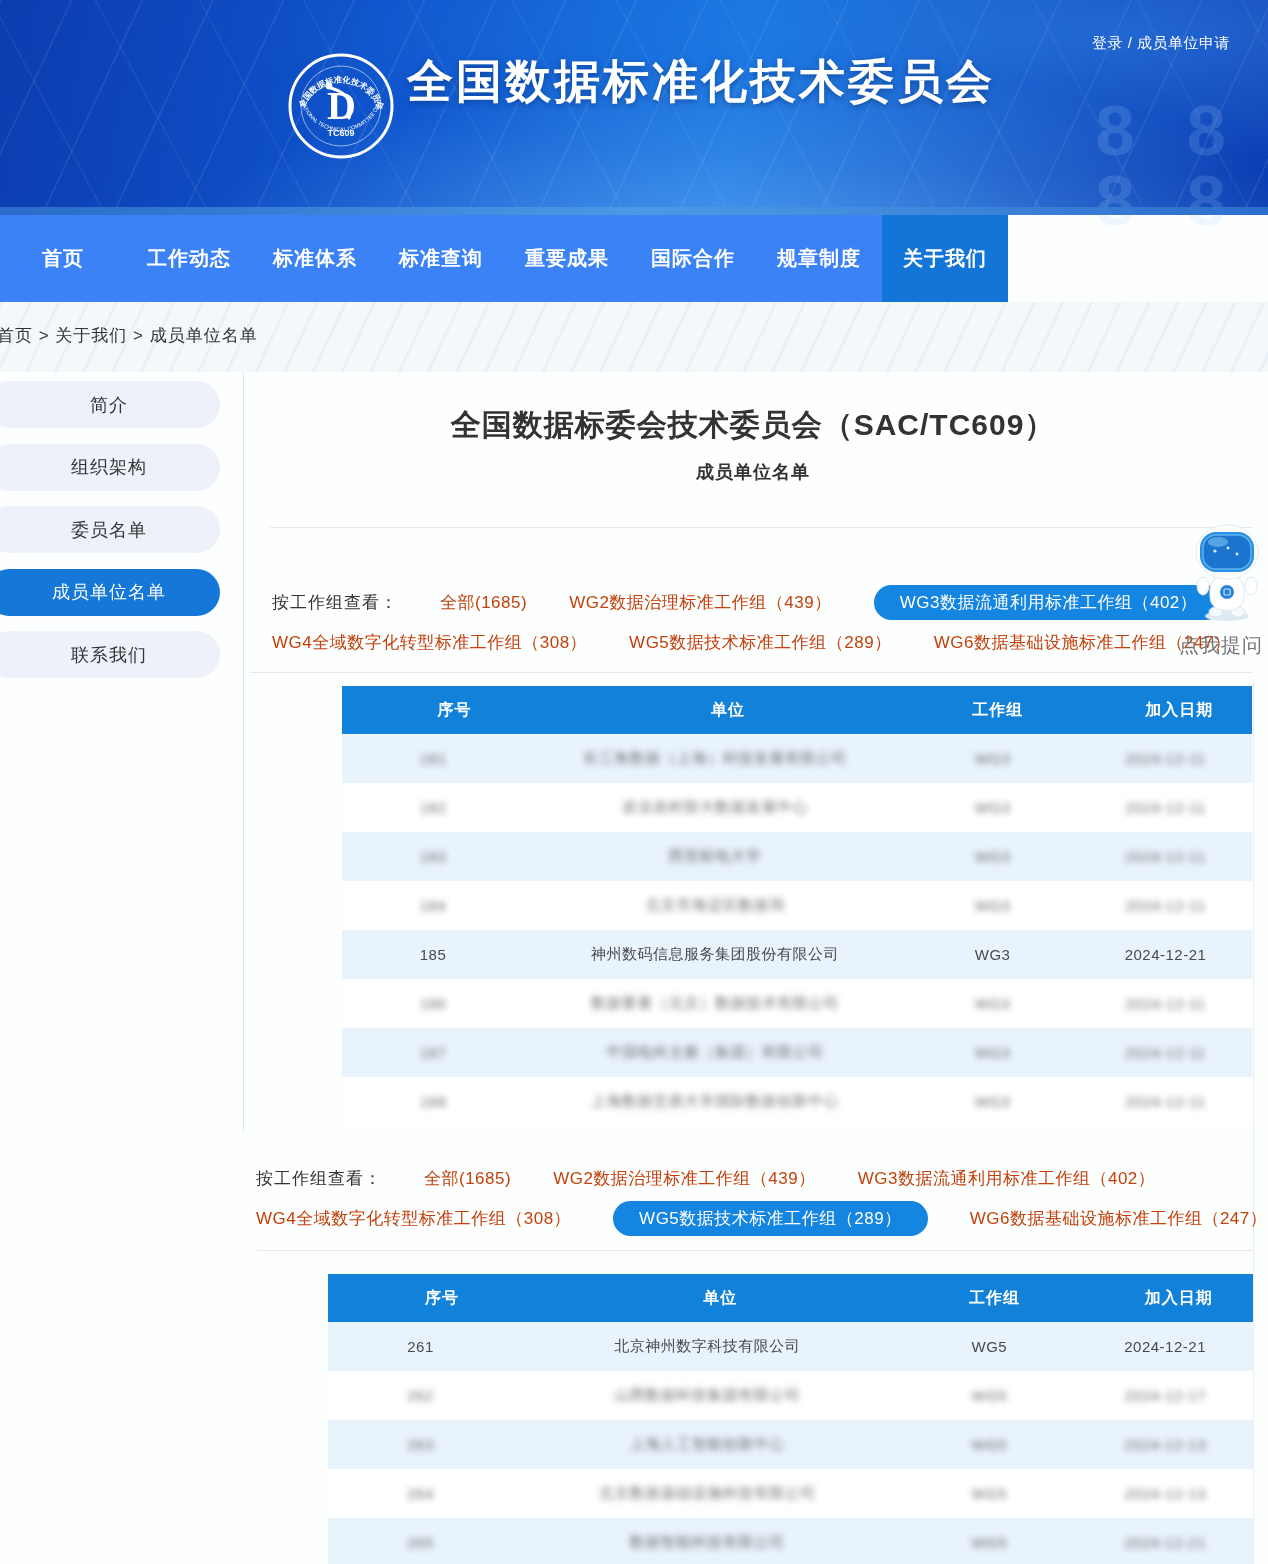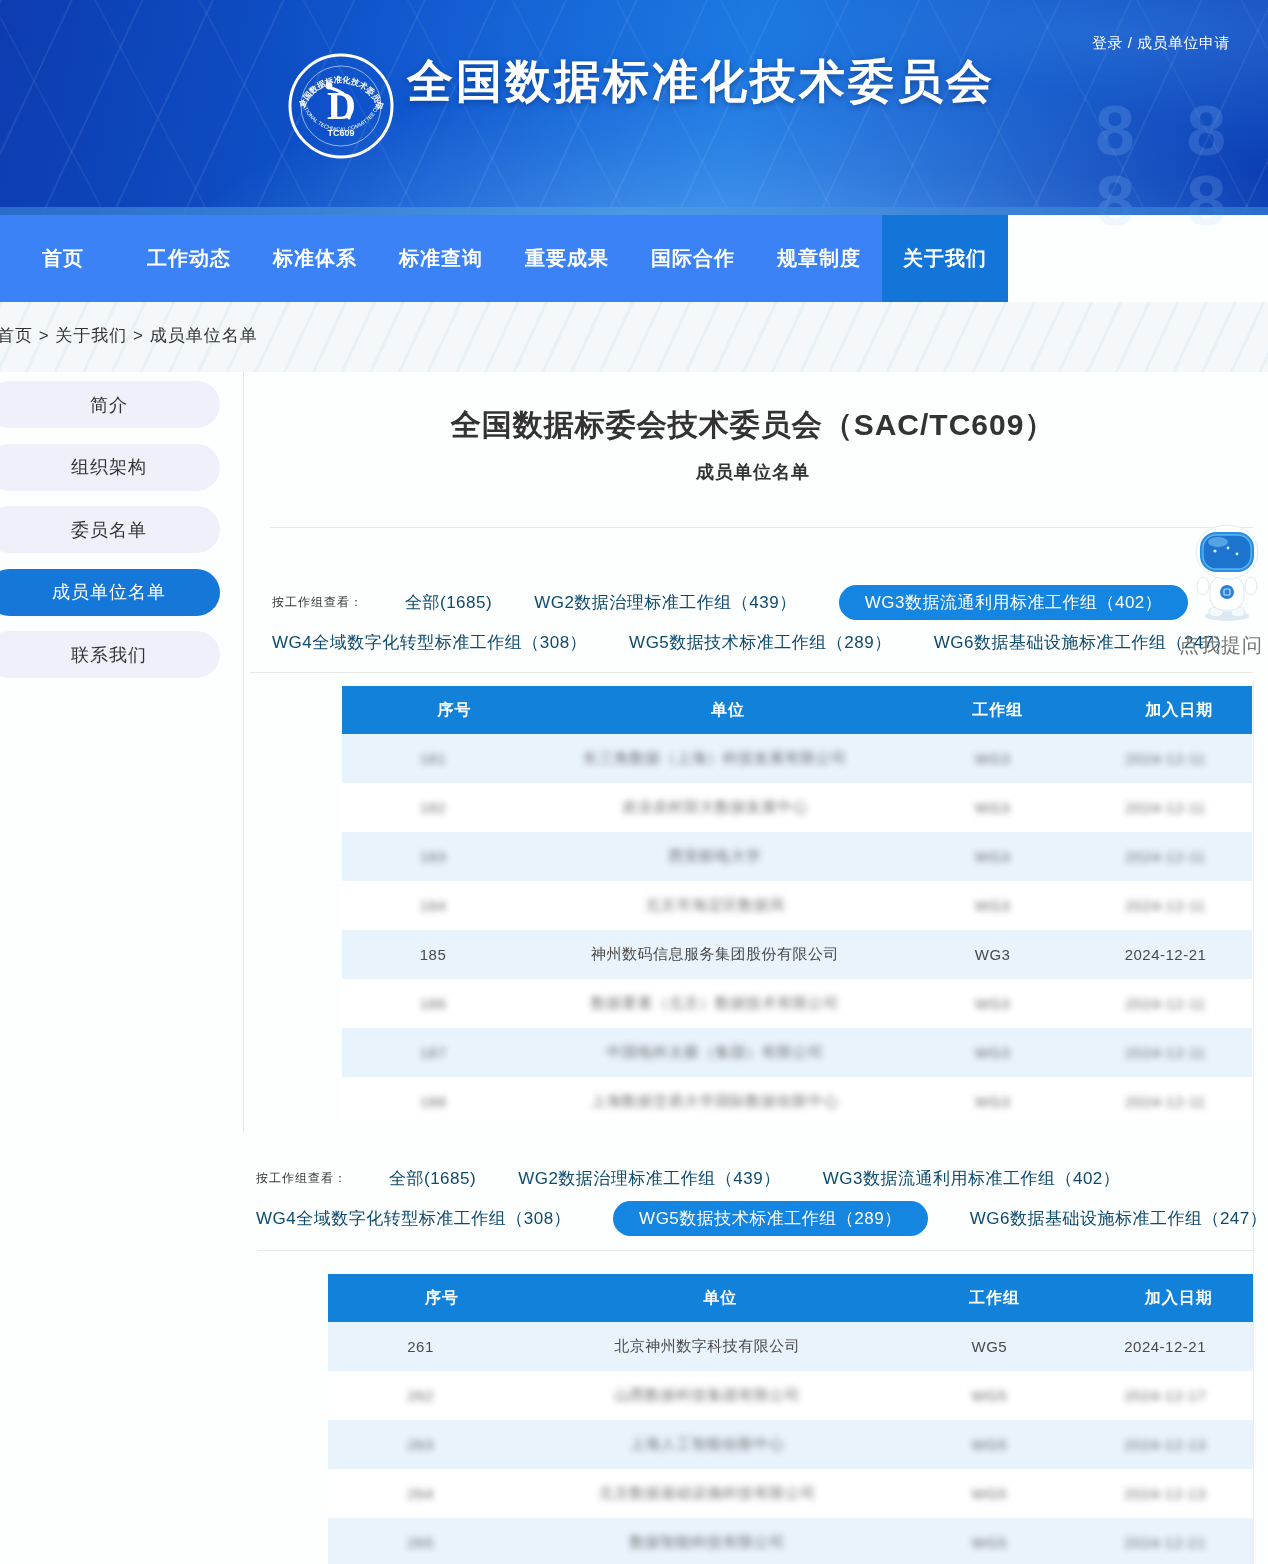--- a/index.html
+++ b/index.html
@@ -56,22 +56,22 @@
   .hr { position:absolute; height:1px; background:#e8e8e8; }
   .hr1 { left:270px; top:527px; width:983px; }
   .hr2 { left:250px; top:672px; width:1003px; }
   .hr3 { left:257px; top:1250px; width:996px; }
 
   
   .filter { position:absolute; }
   .f1 { left:272px; top:584px; }
   .f2 { left:256px; top:1160px; }
   .filter-row { display:flex; align-items:center; gap:42px; height:36px; margin-bottom:4px; }
-  .filter-label { font-size:12px; color:#333; letter-spacing:1px; }
-  .filter-opt { font-size:17px; color:#0c4a6e; letter-spacing:.5px; cursor:pointer; white-space:nowrap; }
+  .filter-label { font-size:17px; color:#333; letter-spacing:1px; }
+  .filter-opt { font-size:17px; color:#c2410c; letter-spacing:.5px; cursor:pointer; white-space:nowrap; }
   .filter-opt.selected { background:#1585e2; color:#fff; border-radius:18px; padding:6px 26px; }
 
   
   .tbl { position:absolute; }
   .t1 { left:342px; top:686px; width:910px; }
   .t2 { left:328px; top:1274px; width:925px; }
   .tr { display:flex; width:100%; }
   .thead { background:#1181d9; height:48px; }
   .thead .td { color:#fff; font-size:16px; font-weight:bold; letter-spacing:1px;margin-left:36px; }
   .tbody-row { height:49px; background:#fff; }

